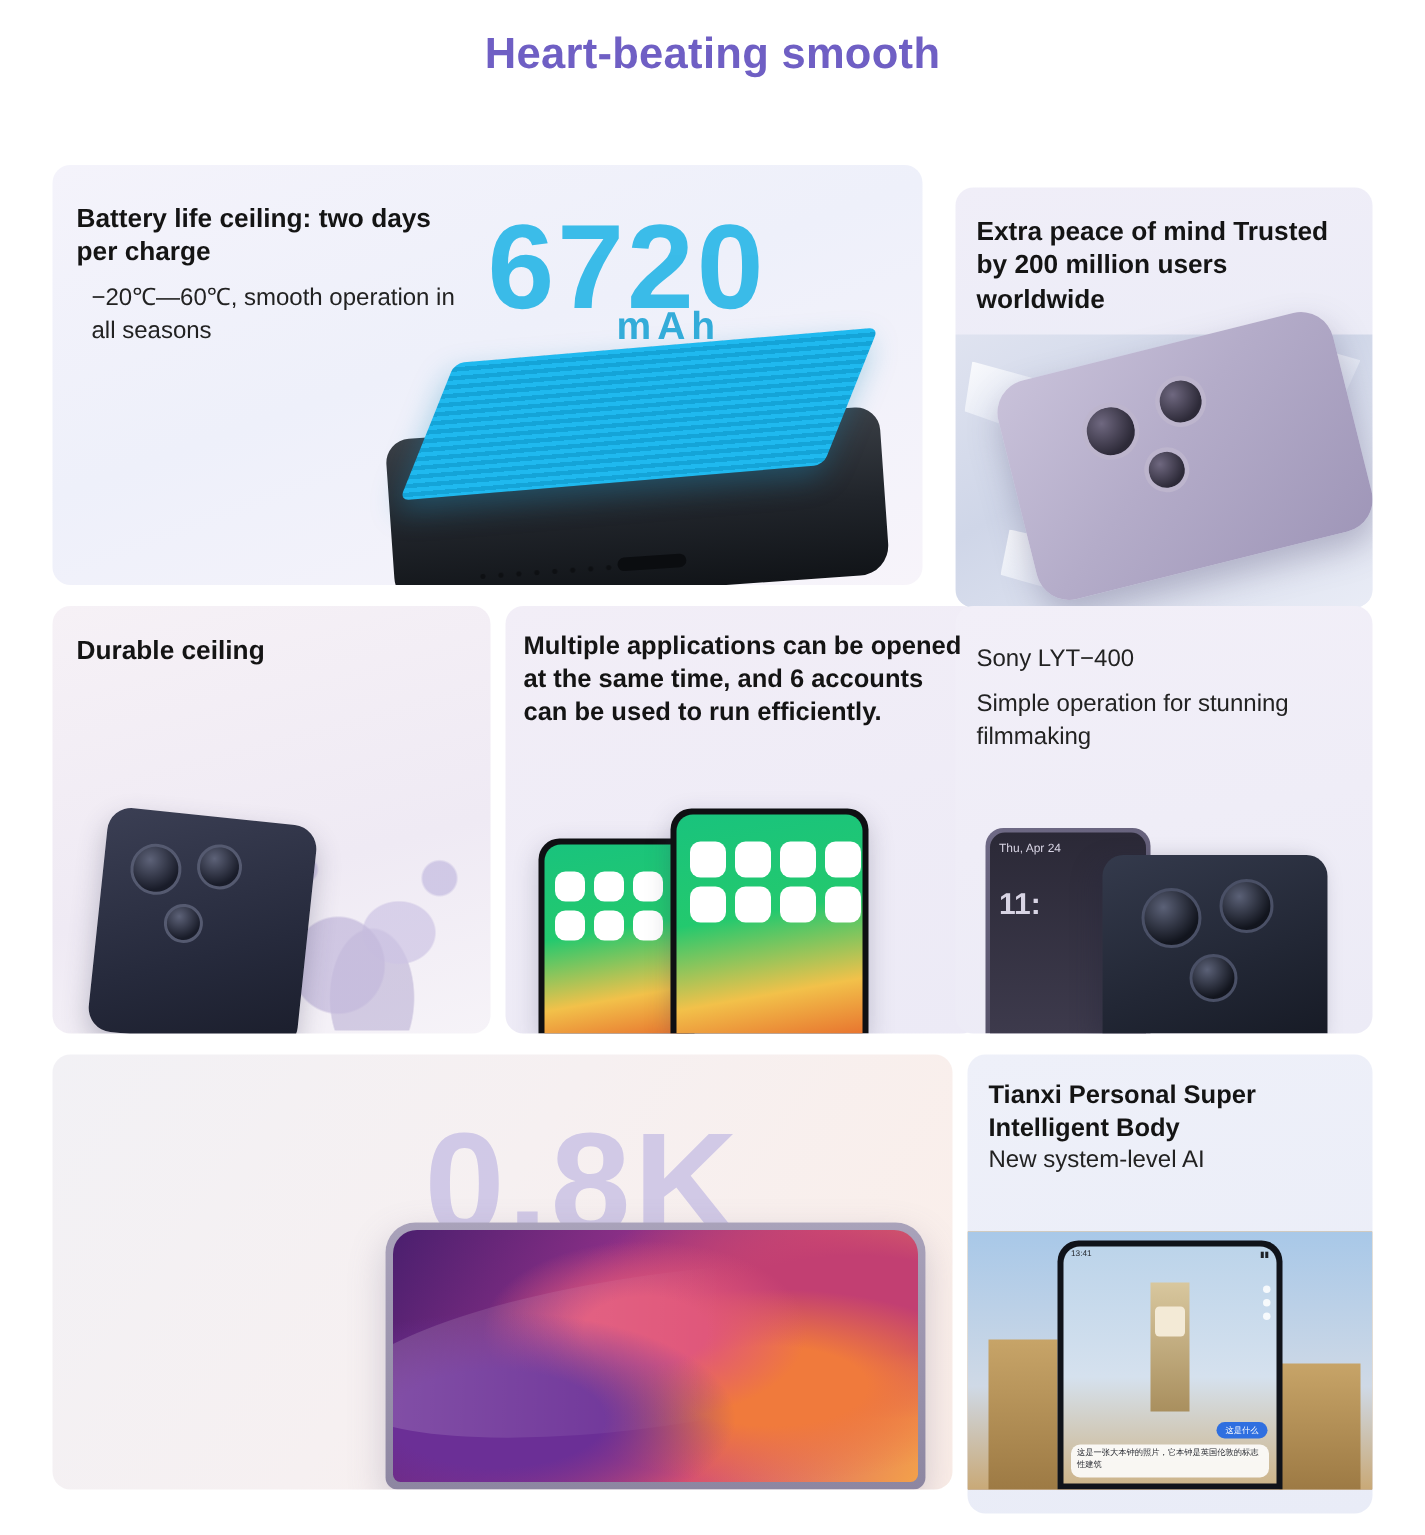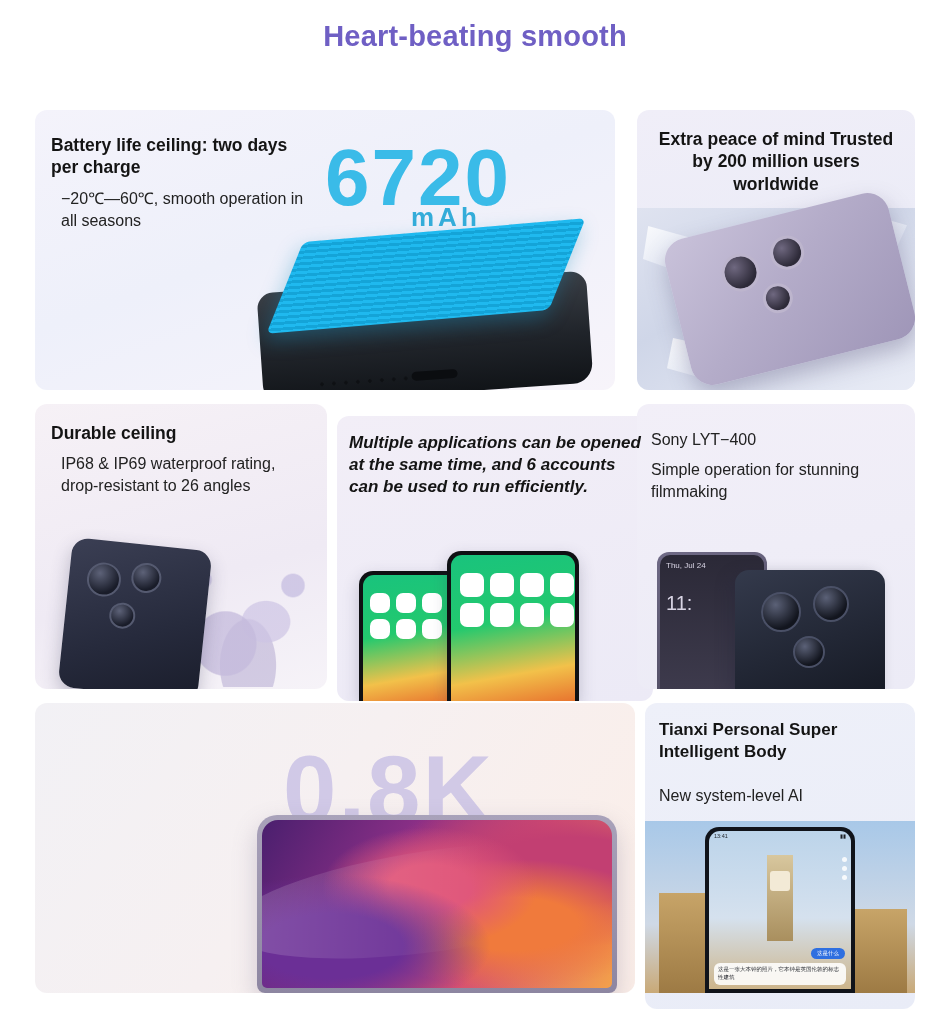--- a/index.html
+++ b/index.html
@@ -109,23 +109,22 @@
   }
   .phone-dots {
     position: absolute;
     left: 16%; bottom: 12px; width: 120px; height: 10px;
     background: radial-gradient(circle,#0d0f12 1.5px, transparent 2px) 0 0/12px 10px repeat-x;
     opacity:.9;
   }
 
   
   #c-trust {
-    left: 637px; top: 110px; width: 278px; height: 280px;
+    left: 637px; top: 125px; width: 278px; height: 280px;
     background: linear-gradient(170deg,#f0eef8 0%, #e7eaf6 100%);
-    text-align: center;
   }
   #c-trust .txt { padding: 18px 14px 0 14px; }
   .ice-art {
     position: absolute; left: 0; top: 98px; width: 278px; height: 182px;
     background: linear-gradient(150deg,#dfe3f0 0%, #cfd6e8 40%, #e9ecf6 100%);
   }
   .ice-phone {
     position: absolute; left: 38px; top: 6px;
     width: 230px; height: 150px;
     background: linear-gradient(140deg,#c9c2da 0%, #b4acc9 45%, #9f96b8 100%);
@@ -169,23 +168,22 @@
     background:
       radial-gradient(ellipse at 35% 70%, rgba(196,186,220,.75) 0 22%, transparent 23%),
       radial-gradient(ellipse at 62% 55%, rgba(205,196,228,.7) 0 18%, transparent 19%),
       radial-gradient(ellipse at 50% 85%, rgba(186,176,212,.6) 0 26%, transparent 27%),
       radial-gradient(circle at 80% 30%, rgba(200,192,226,.8) 0 7%, transparent 8%),
       radial-gradient(circle at 20% 26%, rgba(200,192,226,.7) 0 5%, transparent 6%);
   }
 
   
   #c-multi {
-    left: 337px; top: 416px; width: 316px; height: 285px;
+    left: 337px; top: 404px; width: 316px; height: 285px;
     background: linear-gradient(165deg,#f2eef7 0%, #eceaf6 100%);
-    font-style: italic;
   }
   #c-multi .txt { padding: 16px 12px 0 12px; }
   #c-multi .hl { font-size: 17px; }
   .multi-art { position: absolute; left: 14px; top: 135px; width: 274px; height: 150px; }
   .m-phone {
     position: absolute; bottom: 0;
     border-radius: 14px 14px 0 0;
     background: #0f1013;
     padding: 4px 4px 0 4px;
     box-shadow: 0 6px 16px rgba(60,60,90,.25);
@@ -210,21 +208,21 @@
     position: absolute; left: 0; top: 8px; width: 110px; height: 137px;
     background: linear-gradient(160deg,#6f6a86 0%, #4e4a60 100%);
     border-radius: 12px 12px 0 0;
   }
   .s-phone-back .scr {
     position: absolute; inset: 3px 3px 0 3px;
     background: linear-gradient(180deg,#2b2937,#3d3a4c);
     border-radius: 10px 10px 0 0;
     color: #d8d4e4; font-size: 8px; padding: 6px;
   }
-  .s-phone-back .clock { font-size: 20px; font-weight: normal; margin-top: 22px; }
+  .s-phone-back .clock { font-size: 20px; font-weight: bold; margin-top: 22px; }
   .s-phone-front {
     position: absolute; left: 78px; top: 26px; width: 150px; height: 119px;
     background: linear-gradient(160deg,#343a4c 0%, #222735 60%, #171b26 100%);
     border-radius: 14px 14px 0 0;
     box-shadow: -6px 4px 14px rgba(40,40,60,.35);
   }
   .s-cam {
     position: absolute; border-radius: 50%;
     background: radial-gradient(circle at 35% 30%, #5b6177, #12151e 70%);
     border: 2px solid #4a5066;
@@ -270,21 +268,21 @@
     transform: rotate(-8deg);
   }
 
   
   #c-ai {
     left: 645px; top: 703px; width: 270px; height: 306px;
     background: linear-gradient(170deg,#eef0f9 0%, #e9ecf7 100%);
   }
   #c-ai .txt { padding: 16px 14px 0 14px; }
   #c-ai .hl { font-size: 17px; }
-  #c-ai .sub { padding-left: 0; margin-top: 22px; }
+  #c-ai .sub { padding-left: 0; margin-top: 0; }
   .ai-art {
     position: absolute; left: 0; top: 118px; width: 270px; height: 172px;
     background: linear-gradient(180deg,#cfa96e 0%, #b98f52 55%, #a87c44 100%);
     overflow: hidden;
   }
   .ai-sky {
     position: absolute; inset: 0;
     background: linear-gradient(180deg,#a8c8e8 0%, #cfd9e6 60%, #c9a977 100%);
   }
   .ai-tower {
@@ -376,21 +374,20 @@
     <div class="durable-art">
       <div class="splash"></div>
       <div class="dur-phone">
         <div class="dur-cam" style="left:18px;top:22px;width:34px;height:34px;"></div>
         <div class="dur-cam" style="left:62px;top:18px;width:30px;height:30px;"></div>
         <div class="dur-cam" style="left:44px;top:60px;width:26px;height:26px;"></div>
       </div>
     </div>
     <div class="txt">
       <div class="hl">Durable ceiling</div>
-      <div class="sub">IP68 &amp; IP69 waterproof rating, drop-resistant to 26 angles</div>
     </div>
   </div>
 
   <div class="card" id="c-multi">
     <div class="multi-art">
       <div class="m-phone" style="left:8px;width:104px;height:130px;">
         <div class="m-screen">
           <div class="app-grid" style="grid-template-columns:repeat(3,20px);">
             <div class="app-ico" style="height:20px"></div>
             <div class="app-ico" style="height:20px"></div>
@@ -418,21 +415,21 @@
     </div>
     <div class="txt">
       <div class="hl">Multiple applications can be opened at the same time, and 6 accounts can be used to run efficiently.</div>
     </div>
   </div>
 
   <div class="card" id="c-sony">
     <div class="sony-art">
       <div class="s-phone-back">
         <div class="scr">
-          <span>Thu, Jul 24</span>
+          <span>Thu, Apr 24</span>
           <div class="clock">11:</div>
         </div>
       </div>
       <div class="s-phone-front">
         <div class="s-cam" style="left:26px;top:22px;width:40px;height:40px;"></div>
         <div class="s-cam" style="left:78px;top:16px;width:36px;height:36px;"></div>
         <div class="s-cam" style="left:58px;top:66px;width:32px;height:32px;"></div>
       </div>
     </div>
     <div class="txt">

